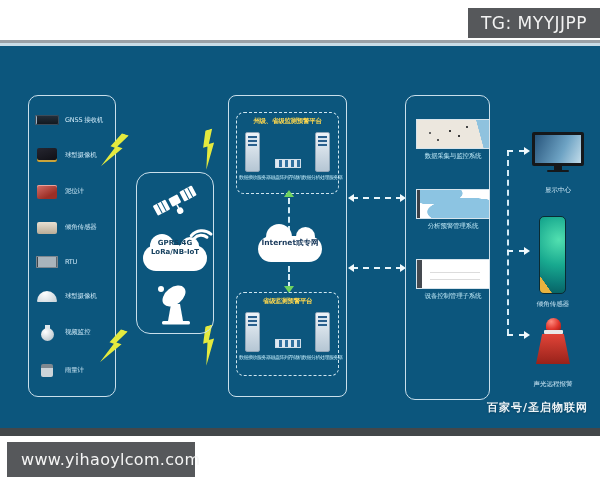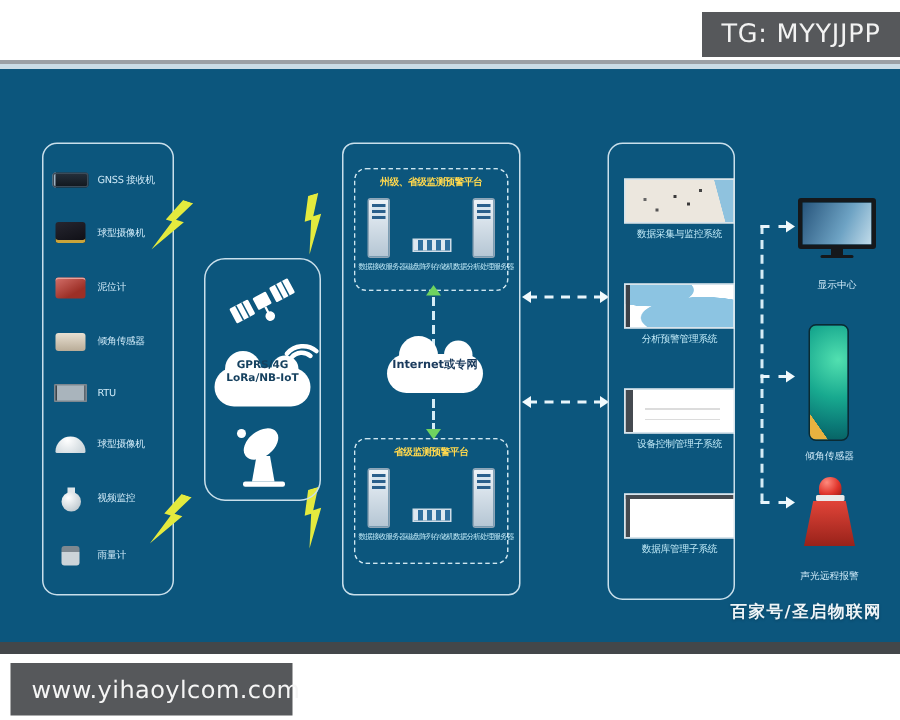--- a/index.html
+++ b/index.html
@@ -297,24 +297,20 @@
         <div class="sys-label">数据采集与监控系统</div>
       </div>
       <div class="sys-item" style="top:93px">
         <div class="thumb t2"></div>
         <div class="sys-label">分析预警管理系统</div>
       </div>
       <div class="sys-item" style="top:163px">
         <div class="thumb t3"></div>
         <div class="sys-label">设备控制管理子系统</div>
       </div>
-      <div class="sys-item" style="top:233px">
-        <div class="thumb t4"></div>
-        <div class="sys-label">数据库管理子系统</div>
-      </div>
     </div>
 
     <div class="dash-v" style="left:507px;top:110px;height:185px"></div>
     <div class="dash-h" style="left:507px;top:110px;width:18px"></div>
     <div class="tri tri-right" style="left:524px;top:107px"></div>
     <div class="dash-h" style="left:507px;top:210px;width:18px"></div>
     <div class="tri tri-right" style="left:524px;top:207px"></div>
     <div class="dash-h" style="left:507px;top:294px;width:18px"></div>
     <div class="tri tri-right" style="left:524px;top:291px"></div>
 

